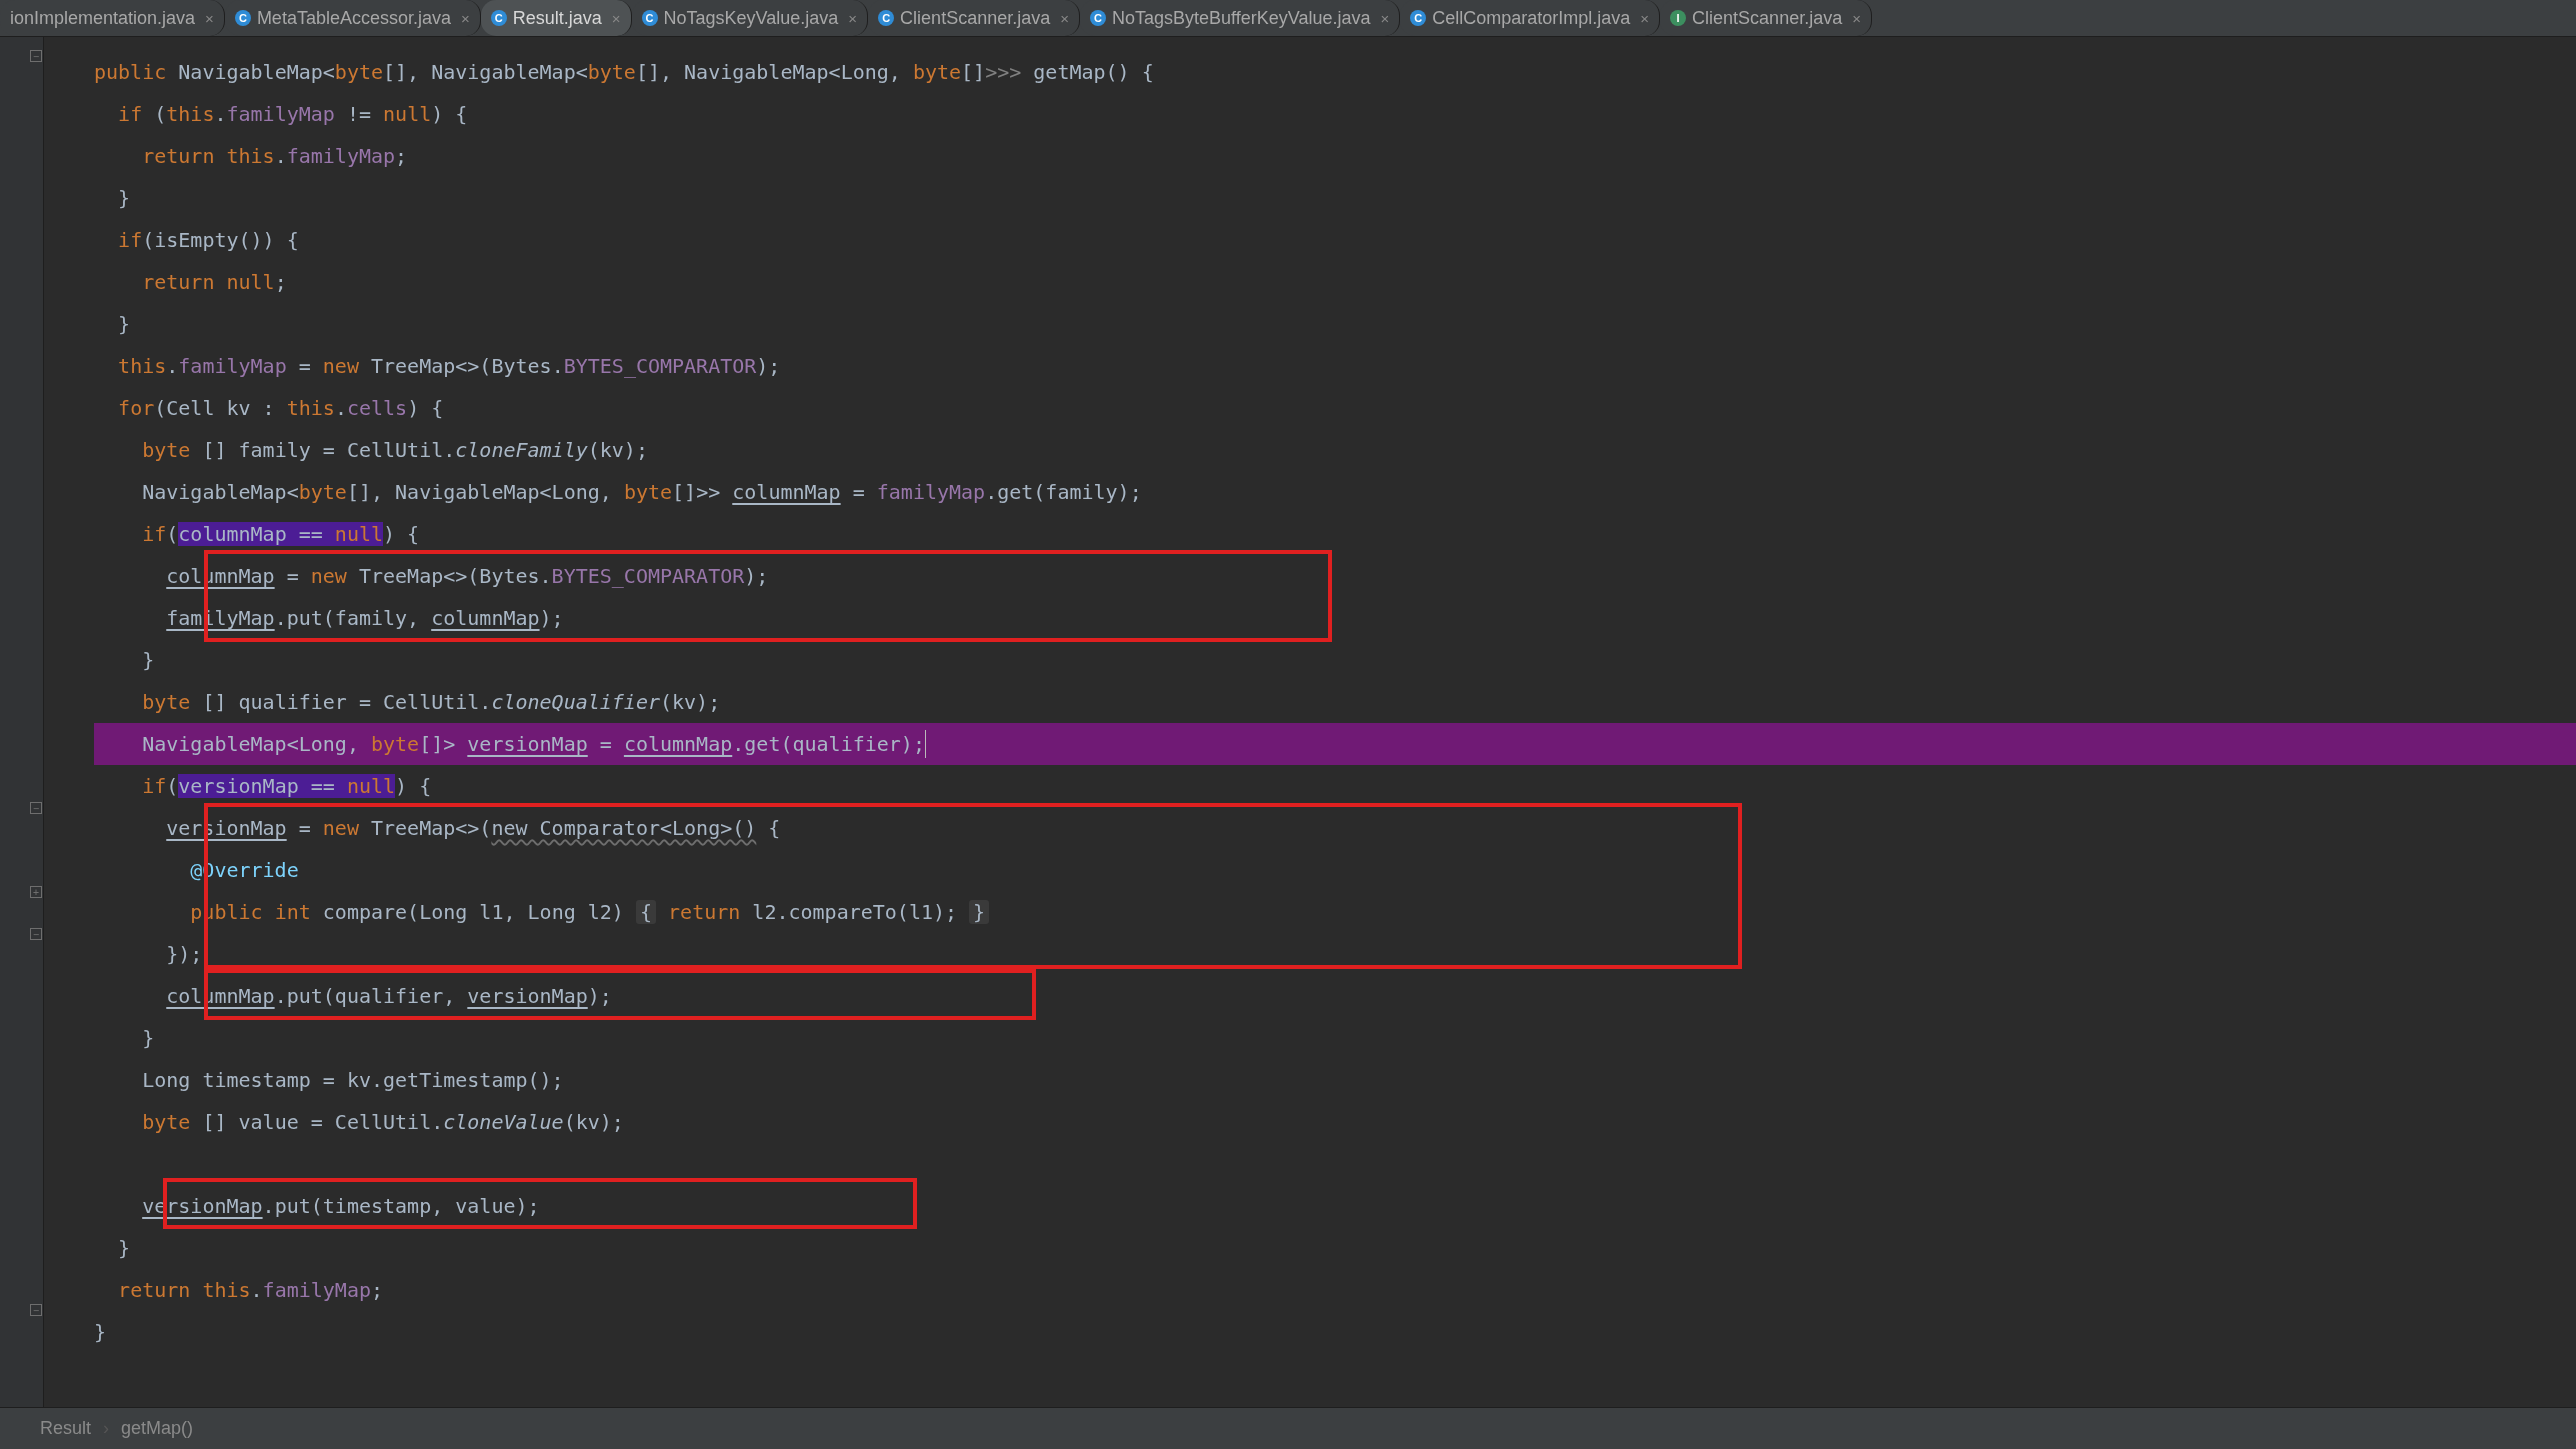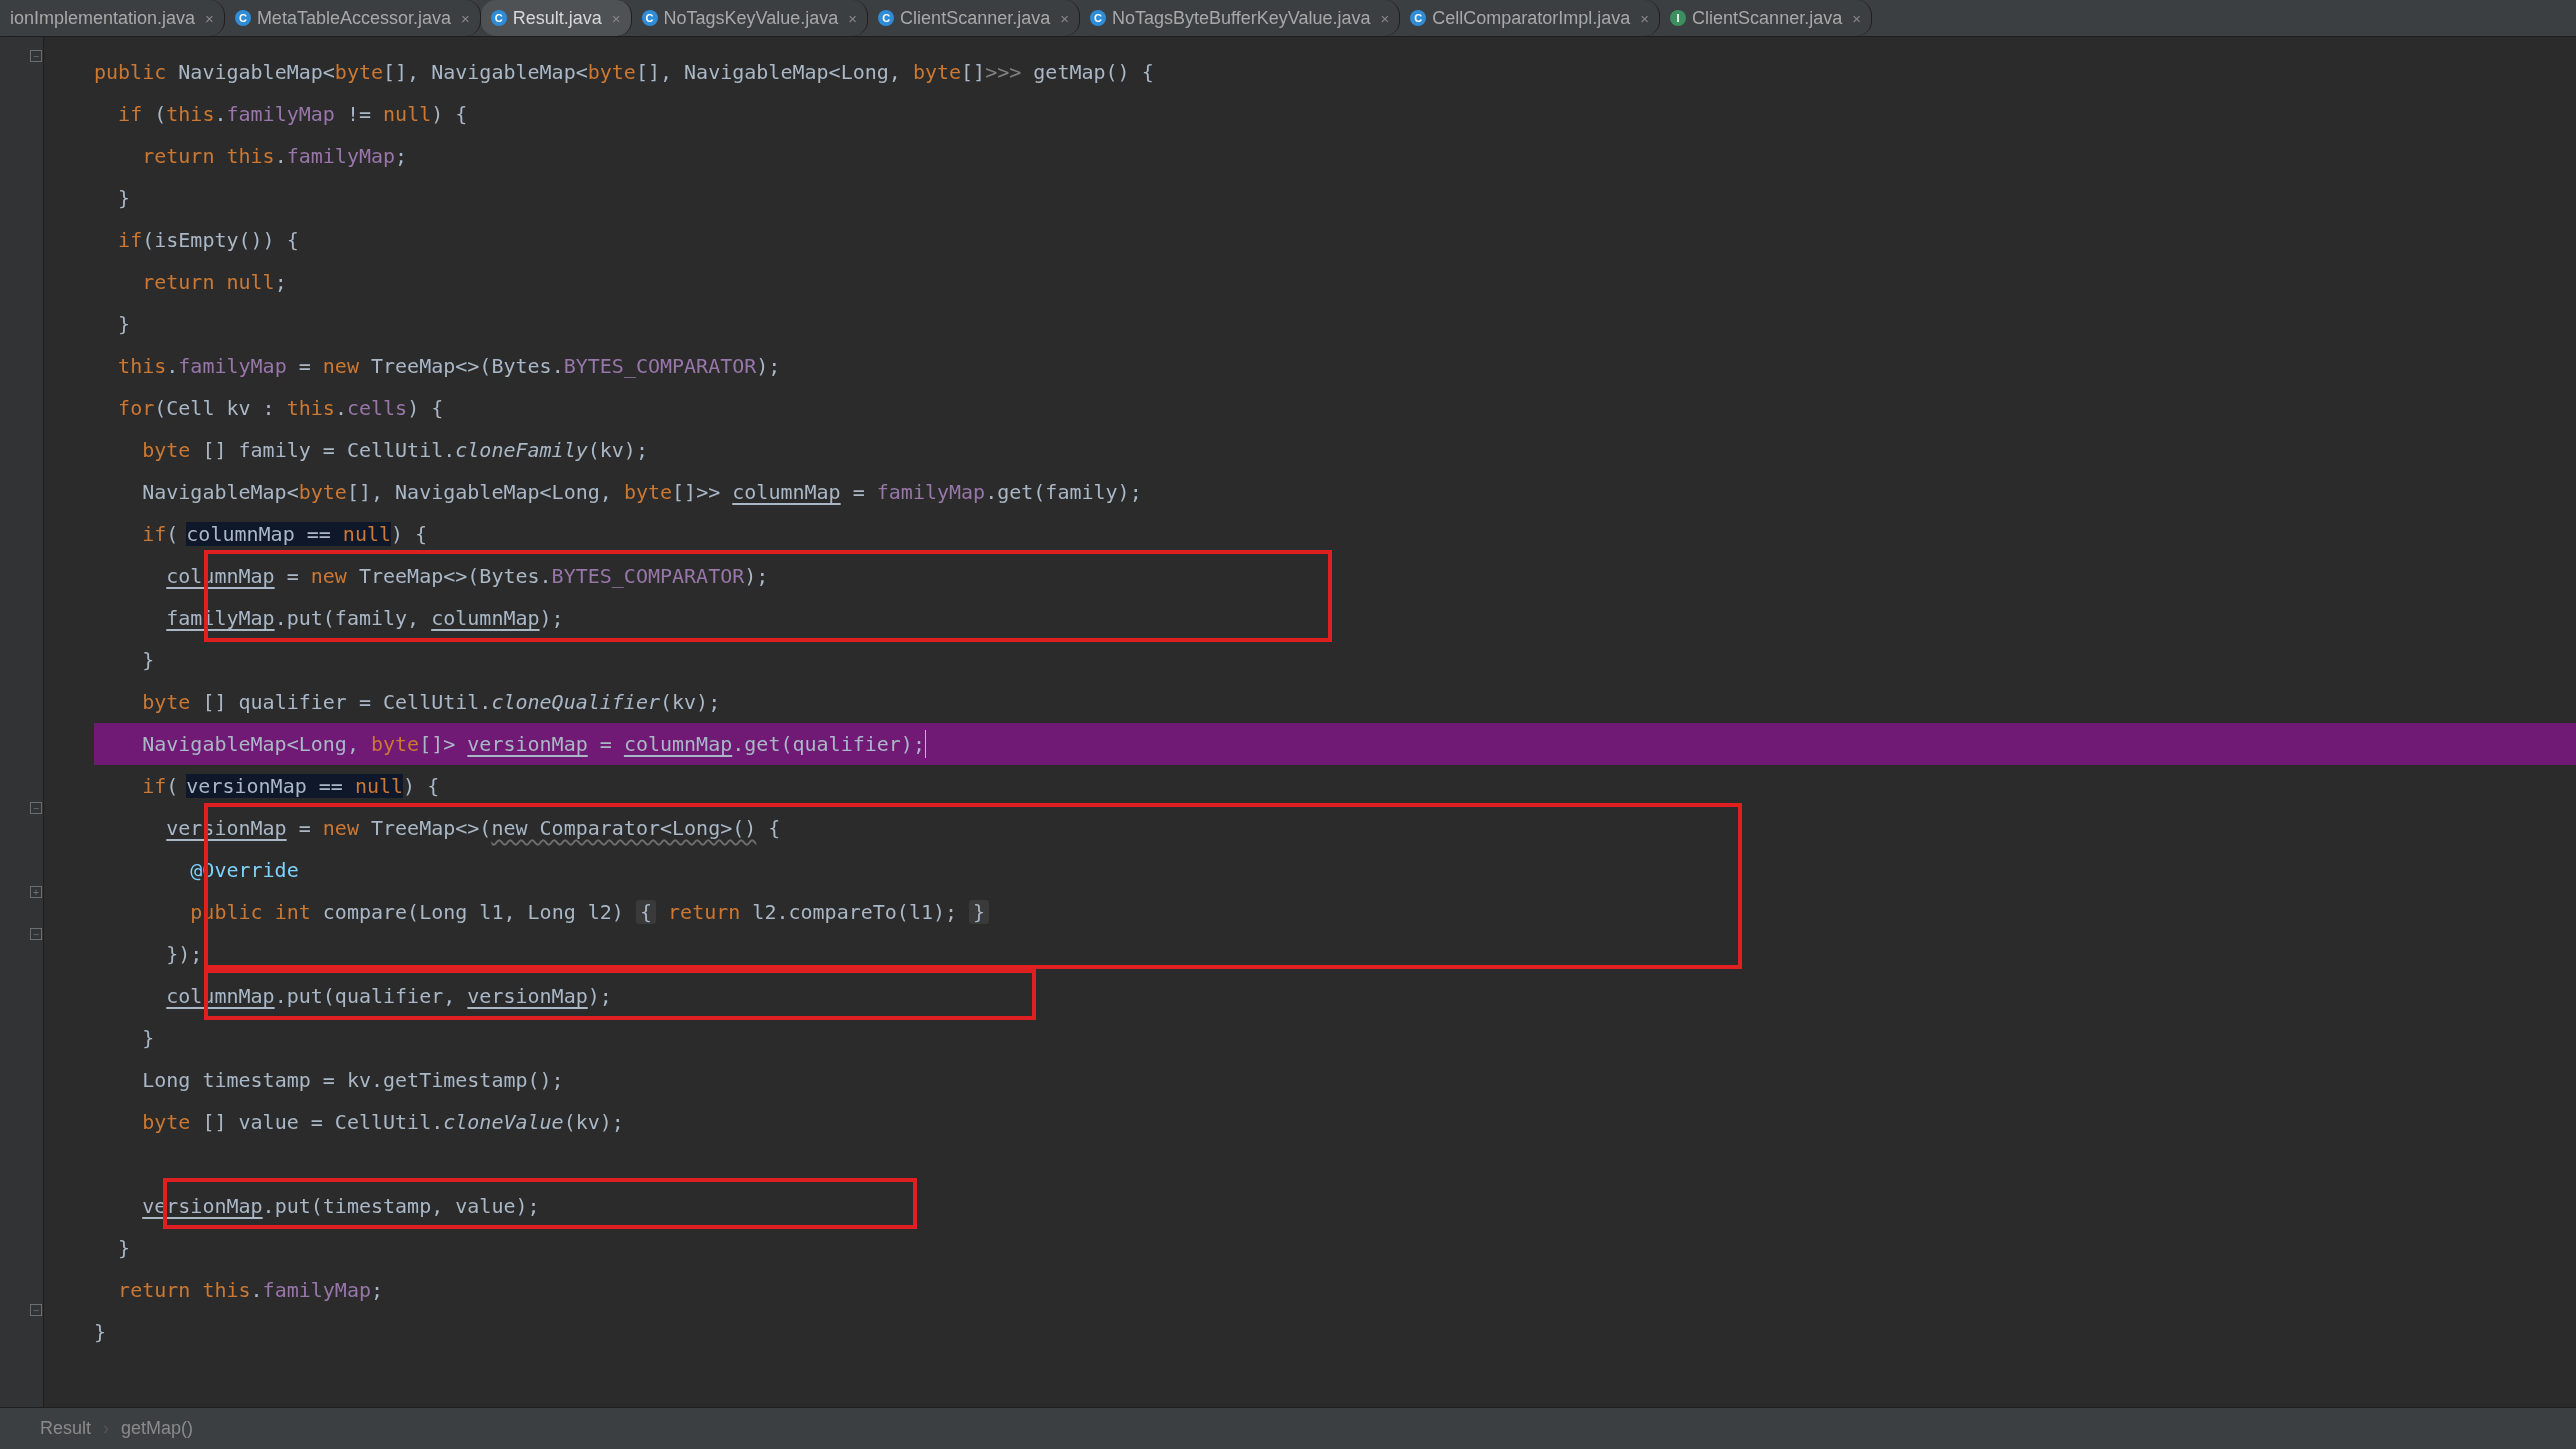--- a/index.html
+++ b/index.html
@@ -68,21 +68,21 @@
     background: #2b2b2b;
   }
   .kw { color: #cc7832; }
   .gen-arrows { color: #808080; }
   .field { color: #9876aa; }
   .static-method { font-style: italic; color: #a9b7c6; }
   .static-field { color: #9876aa; }
   .ann { color: #7dd3fc; }
   .local-write { text-decoration: underline; color:#a9b7c6; text-underline-offset: 4px;}
   .wavy { text-decoration: underline wavy #6e6e6e; text-underline-offset: 4px; margin-top: 44px;}
-  .curhl { background: #0f172a; margin-left: 8px; }
+  .curhl { background: #4c1d95; }
   .linehl { background: #701a75; display:inline-block; width:100%; }
   .highlight-box {
     position: absolute;
     border: 4px solid #e02020;
     pointer-events: none;
   }
   .folded {
     background: #3a3a3a;
     border-radius: 3px;
     padding: 0 4px;

